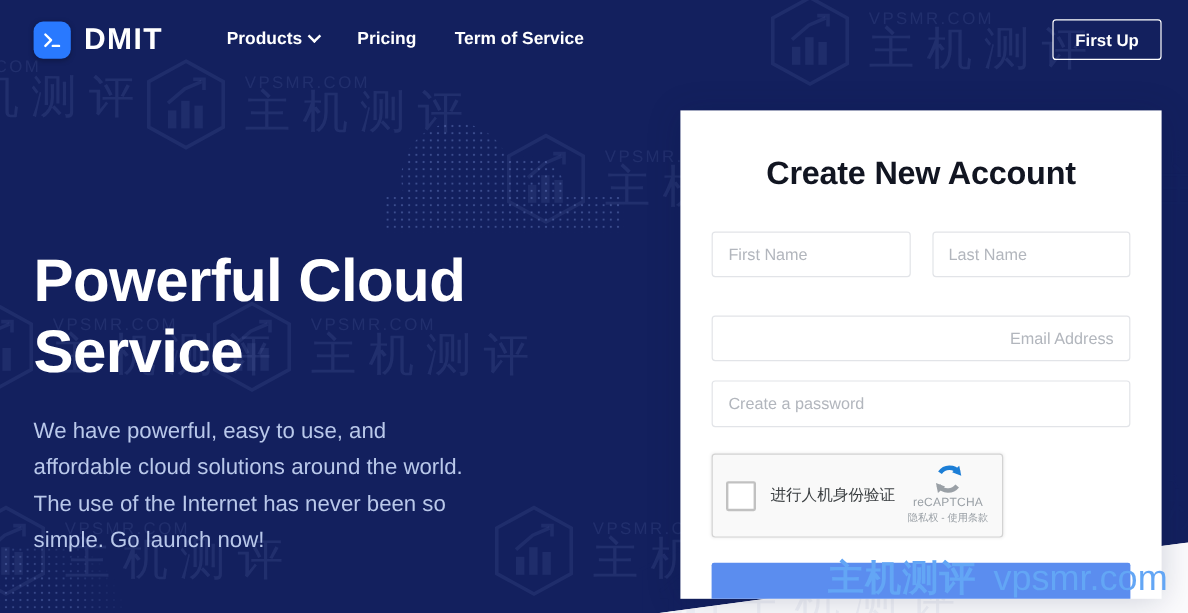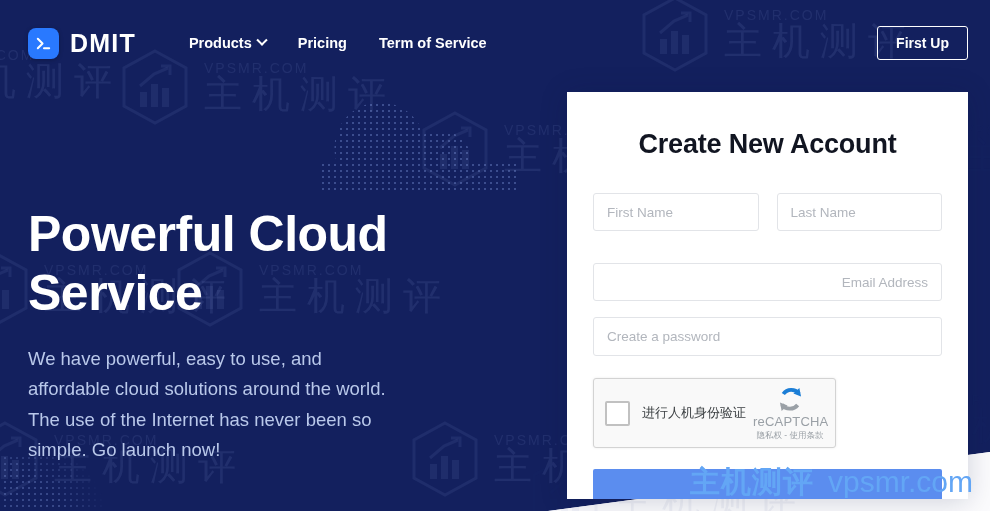--- a/index.html
+++ b/index.html
@@ -97,21 +97,20 @@
 
   
   .navbar {
     position: absolute;
     left: 0; top: 0;
     width: 990px; height: 66px;
     display: flex;
     align-items: center;
     padding: 0 22px 0 28px;
     z-index: 20;
-    margin-top: 10px;
   }
   .brand { display: flex; align-items: center; gap: 11px; }
   .brand-mark {
     width: 31px; height: 31px;
     border-radius: 8px;
     background: #2979ff;
     display: flex;
     align-items: center;
     justify-content: center;
     box-shadow: 0 1px 4px rgba(0,0,0,.25);
@@ -252,21 +251,21 @@
   }
   .rc-brand {
     position: absolute;
     right: 8px;
     top: 7px;
     width: 74px;
     text-align: center;
   }
   .rc-logo-wrap { display: flex; justify-content: center; }
   .rc-name {
-    font-size: 13px;
+    font-size: 10px;
     color: #9aa0a6;
     letter-spacing: .2px;
     margin-top: 1px;
   }
   .rc-legal {
     font-size: 8.5px;
     color: #9aa0a6;
     margin-top: 1px;
     white-space: nowrap;
   }

